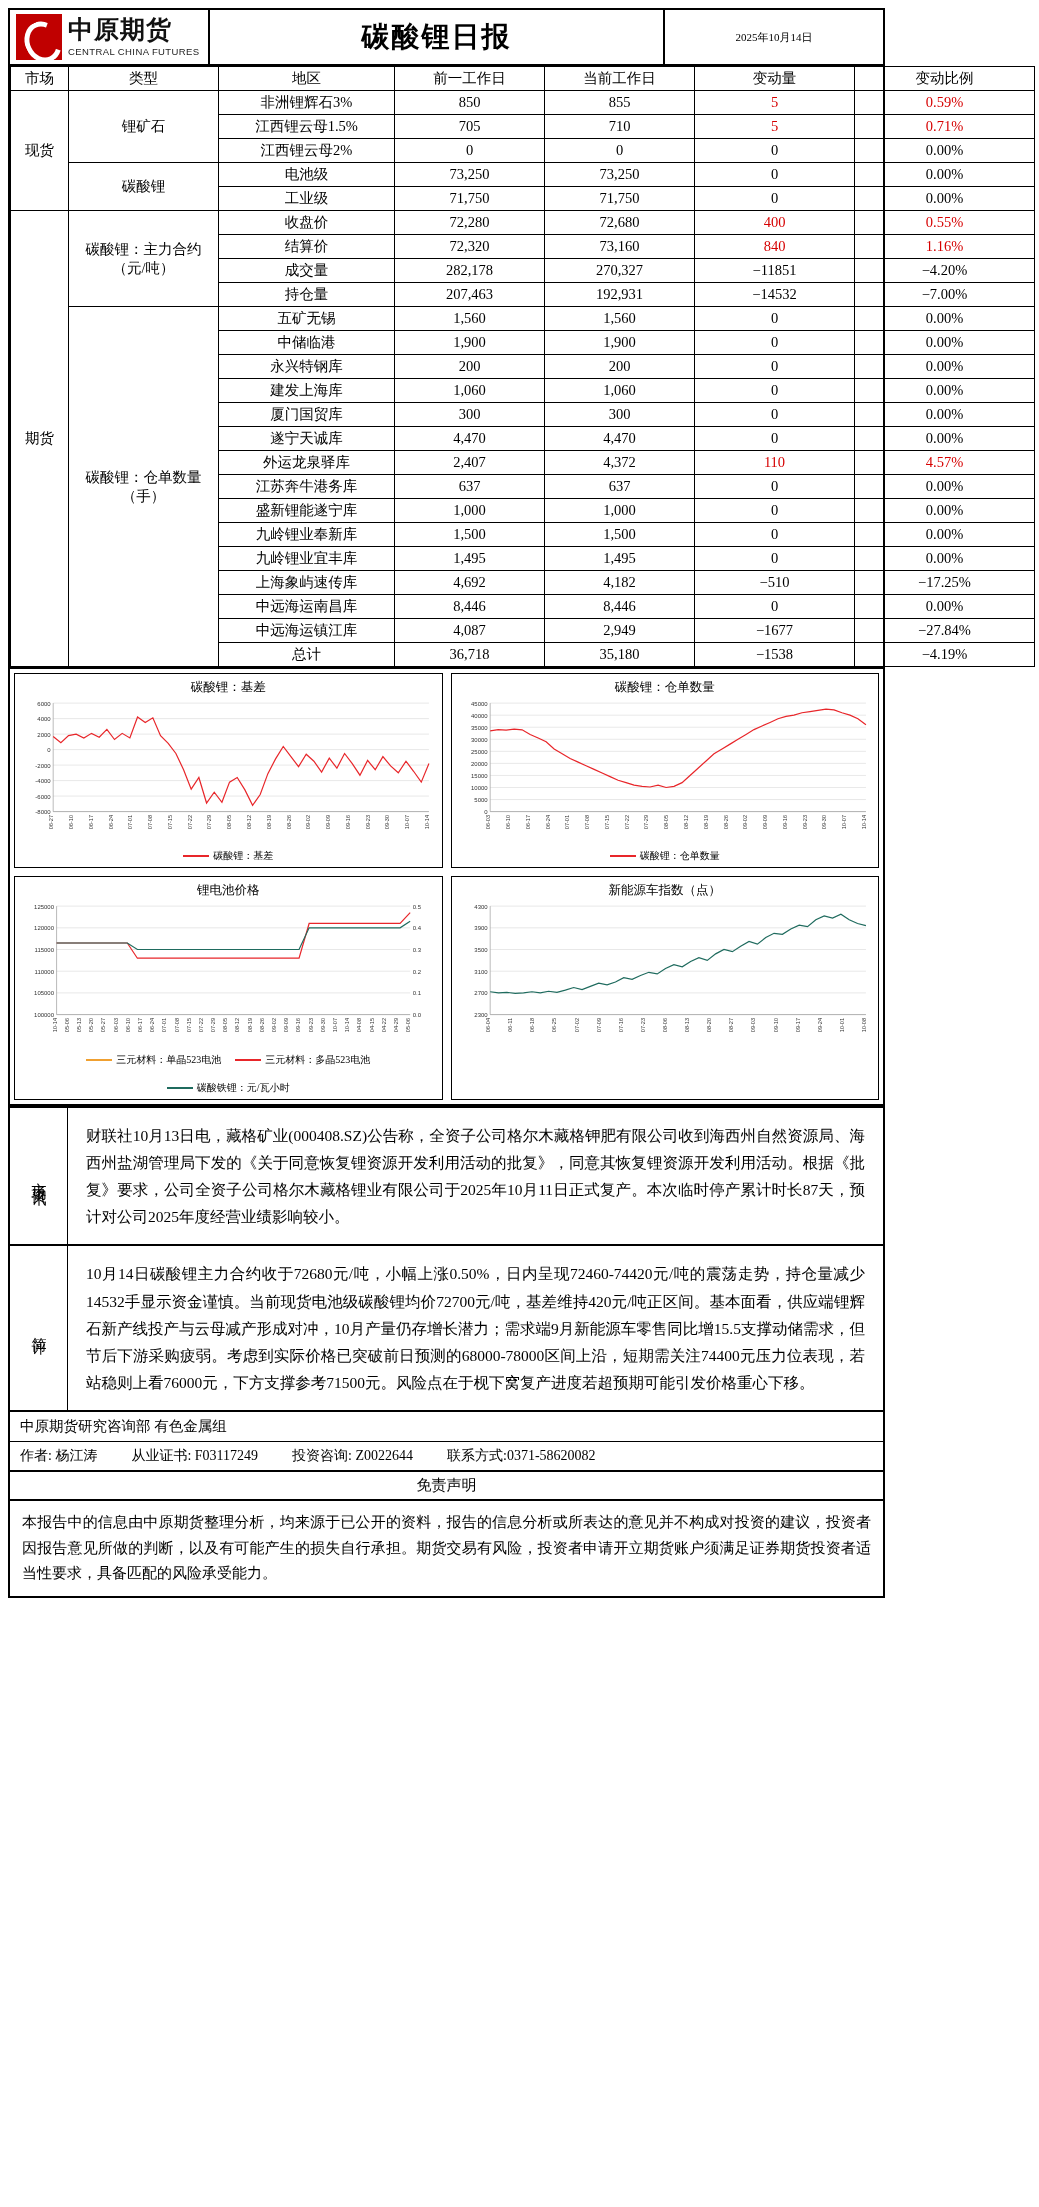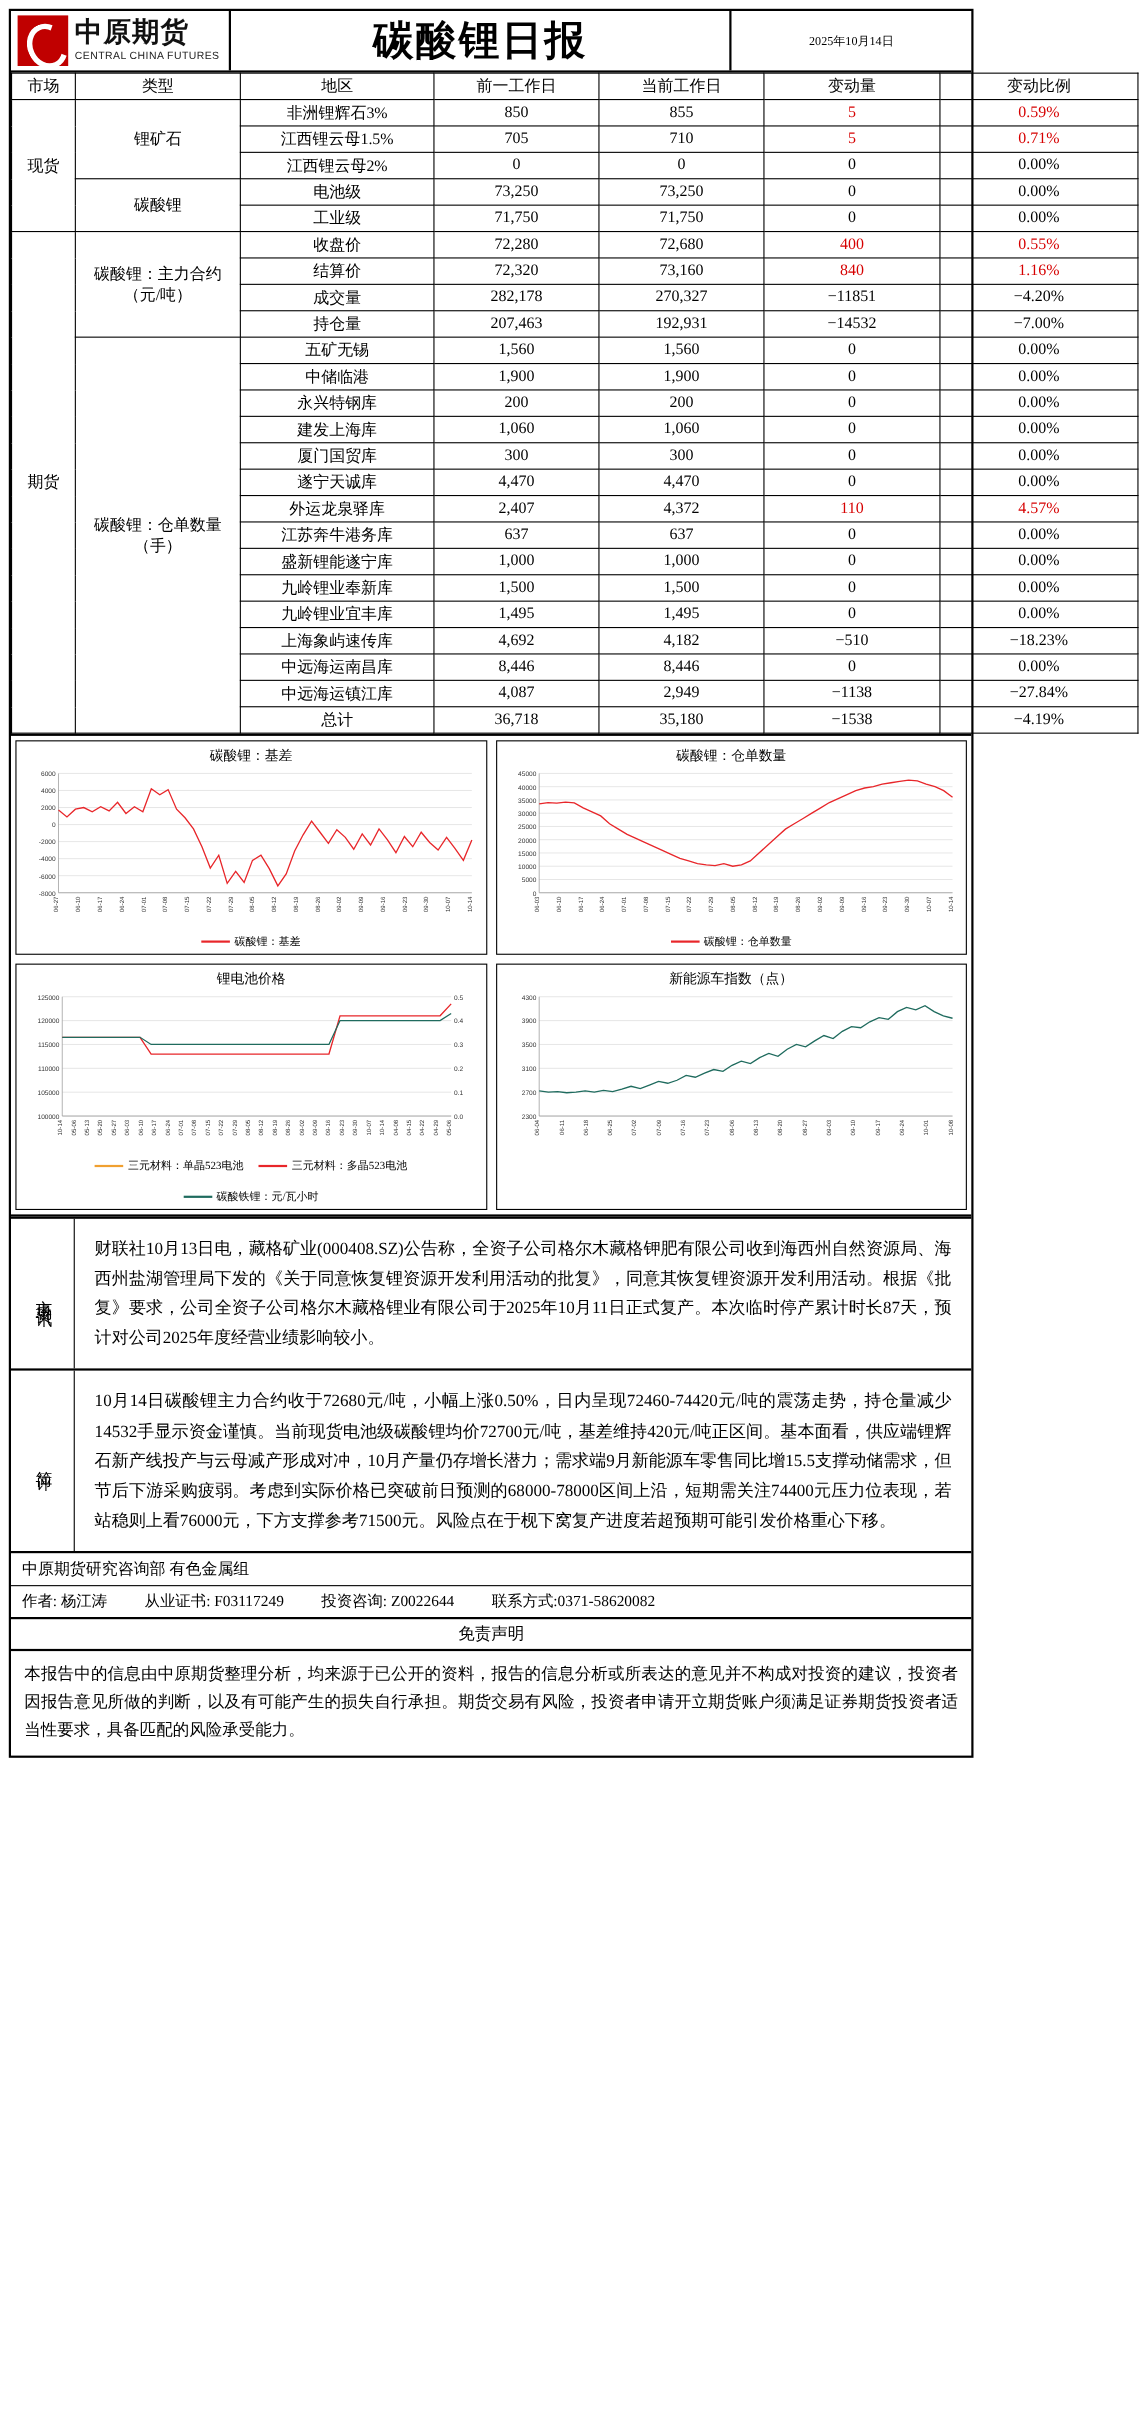--- a/index.html
+++ b/index.html
@@ -23,21 +23,21 @@
   }
   .logo-mark:after{
     content:""; position:absolute; left:9px; top:7px; width:26px; height:32px;
     border:5px solid #fff; border-right-color:transparent; border-radius:50%;
     transform:rotate(-25deg);
   }
   .logo-text { line-height:1.05; }
   .logo-cn { font-size:25px; font-weight:bold; letter-spacing:1px; color:#111; font-family:"Liberation Serif",serif;}
   .logo-en { font-size:9.5px; letter-spacing:.4px; color:#222; margin-top:3px; font-family:"Liberation Sans",sans-serif;}
   .title-cell { flex:1; display:flex; align-items:center; justify-content:center; }
-  .title-cell .t { font-size:37px; font-weight:bold; letter-spacing:2px;font-family:Liberation Serif, serif; }
+  .title-cell .t { font-size:28px; font-weight:bold; letter-spacing:2px;font-family:Liberation Serif, serif; }
   .date-cell { width:220px; border-left:2px solid #000; display:flex; align-items:center; justify-content:center; font-size:11px; }
 
   
   table.grid { width:100%; border-collapse:collapse; table-layout:fixed; }
   table.grid td, table.grid th {
     border:1px solid #000; text-align:center; font-size:14.5px; padding:2px 2px;
     font-family:"Liberation Serif", serif;
   }
   table.grid th { font-weight:normal; }
   .c-mkt { width:58px; }
@@ -259,34 +259,34 @@
             <td>1,495</td>
             <td>1,495</td>
             <td class="zero">0</td>
             <td class="zero">0.00%</td>
           </tr>
           <tr>
             <td>上海象屿速传库</td>
             <td>4,692</td>
             <td>4,182</td>
             <td class="down">−510</td>
-            <td class="down">−18.23%</td>
+            <td class="down">−17.25%</td>
           </tr>
           <tr>
             <td>中远海运南昌库</td>
             <td>8,446</td>
             <td>8,446</td>
             <td class="zero">0</td>
             <td class="zero">0.00%</td>
           </tr>
           <tr>
             <td>中远海运镇江库</td>
             <td>4,087</td>
             <td>2,949</td>
-            <td class="down">−1138</td>
+            <td class="down">−1677</td>
             <td class="down">−27.84%</td>
           </tr>
           <tr>
             <td>总计</td>
             <td>36,718</td>
             <td>35,180</td>
             <td class="down">−1538</td>
             <td class="down">−4.19%</td>
           </tr>
         </tbody>

